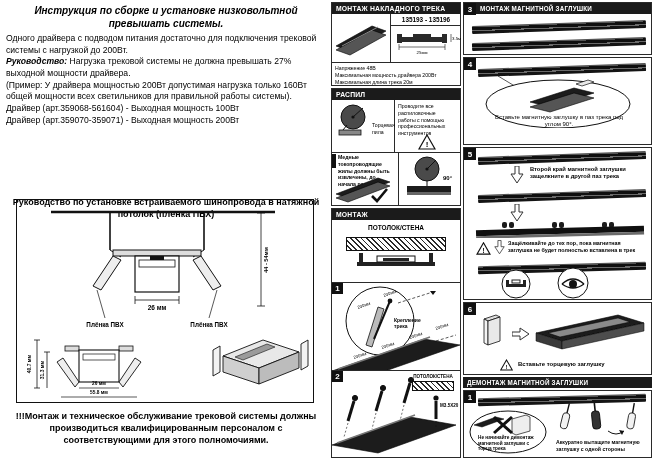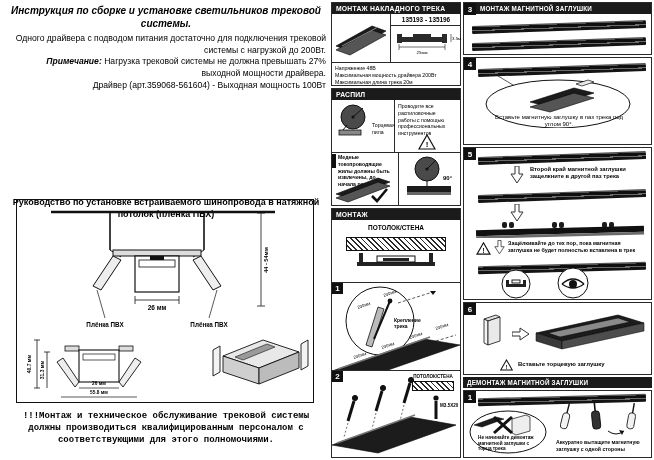--- a/index.html
+++ b/index.html
@@ -1,45 +1,47 @@
 <!DOCTYPE html>
 <html><head>
 <meta charset="utf-8">
 <style>
   html,body{margin:0;padding:0;background:#e8e8e8;}
   #page{position:relative;width:654px;height:460px;background:#ffffff;font-family:"Liberation Sans",sans-serif;color:#000;overflow:hidden;}
   .abs{position:absolute;}
   p{margin:0;}
-  .body-txt{font-size:8.6px;line-height:1.36;text-align:right;}
+  .body-txt{font-size:8.6px;line-height:1.36;}
   .title{font-size:10px;font-weight:700;font-style:italic;text-align:center;line-height:1.3;}
   .guide-h{font-size:9px;font-weight:700;text-align:center;line-height:1.3;margin-top:20px;}
-  .warn{font-size:9px;font-weight:700;text-align:center;line-height:1.35;font-family:Liberation Mono, monospace;}
+  .warn{font-size:9px;font-weight:700;text-align:center;line-height:1.35;}
   .panel{position:absolute;border:1px solid #2a2a2a;background:#fff;box-sizing:border-box;}
   .hdr{background:#1b1b1b;color:#fff;font-weight:700;font-size:6.8px;padding:2px 4px;letter-spacing:.2px;}
   .numsq{position:absolute;background:#101010;color:#fff;font-weight:700;font-size:8px;width:12px;height:12px;display:flex;align-items:center;justify-content:center;z-index:3;}
   .tiny{font-size:5.2px;line-height:1.3;}
   .cap6{font-size:6px;line-height:1.22;}
   .hatch{background:repeating-linear-gradient(45deg,#ffffff 0 2.5px,#2a2a2a 2.5px 3.8px);border:1px solid #111;box-sizing:border-box;}
   .tbar{position:absolute;height:8px;background:linear-gradient(#555 0 18%,#0f0f0f 18% 52%,#6a6a6a 52% 66%,#141414 66% 100%);border-radius:1px;}
   .cell-border-r{border-right:1px solid #2a2a2a;}
   .bt{border-top:1px solid #2a2a2a;}
   svg{display:block;}
   .svgtext{font-family:"Liberation Sans",sans-serif;}
 </style>
 </head>
 <body>
 
 <div id="page">
 
   <div class="abs" style="left:6px;top:4px;width:320px;">
-    <div class="title">Инструкция по сборке и установке светильников трековой системы.</div>
+    <div class="title">Инструкция по сборке и установке низковольтной превышать системы.</div>
     <div class="body-txt" style="margin-top:3px;">
       <p>Одного драйвера с подводом питания достаточно для подключения трековой системы с нагрузкой до 200Вт.</p>
-      <p><b><i>Примечание:</i></b><span> Нагрузка трековой системы не должна превышать 27% выходной мощности драйвера.</span></p>
+      <p><b><i>Руководство:</i></b><span> Нагрузка трековой системы не должна превышать 27% выходной мощности драйвера.</span></p>
+      <p>(Пример: У драйвера мощностью 200Вт допустимая нагрузка только 160Вт общей мощности всех светильников для правильной работы системы).</p>
       <p>Драйвер (арт.359068-561604) - Выходная мощность 100Вт</p>
+      <p>Драйвер (арт.359070-359071) - Выходная мощность 200Вт</p>
     </div>
   </div>
 
   <div class="abs guide-h" style="left:6px;top:177px;width:320px;">Руководство по установке встраиваемого шинопровода в натяжной потолок (плёнка ПВХ)</div>
 
   <div class="abs" style="left:16px;top:199px;width:298px;height:204px;border:1.4px solid #111;box-sizing:border-box;">
     <svg width="294" height="200" viewBox="0 0 294 200">
 
       <line x1="34" y1="12" x2="258" y2="12" stroke="#111" stroke-width="2.4"></line>
 

